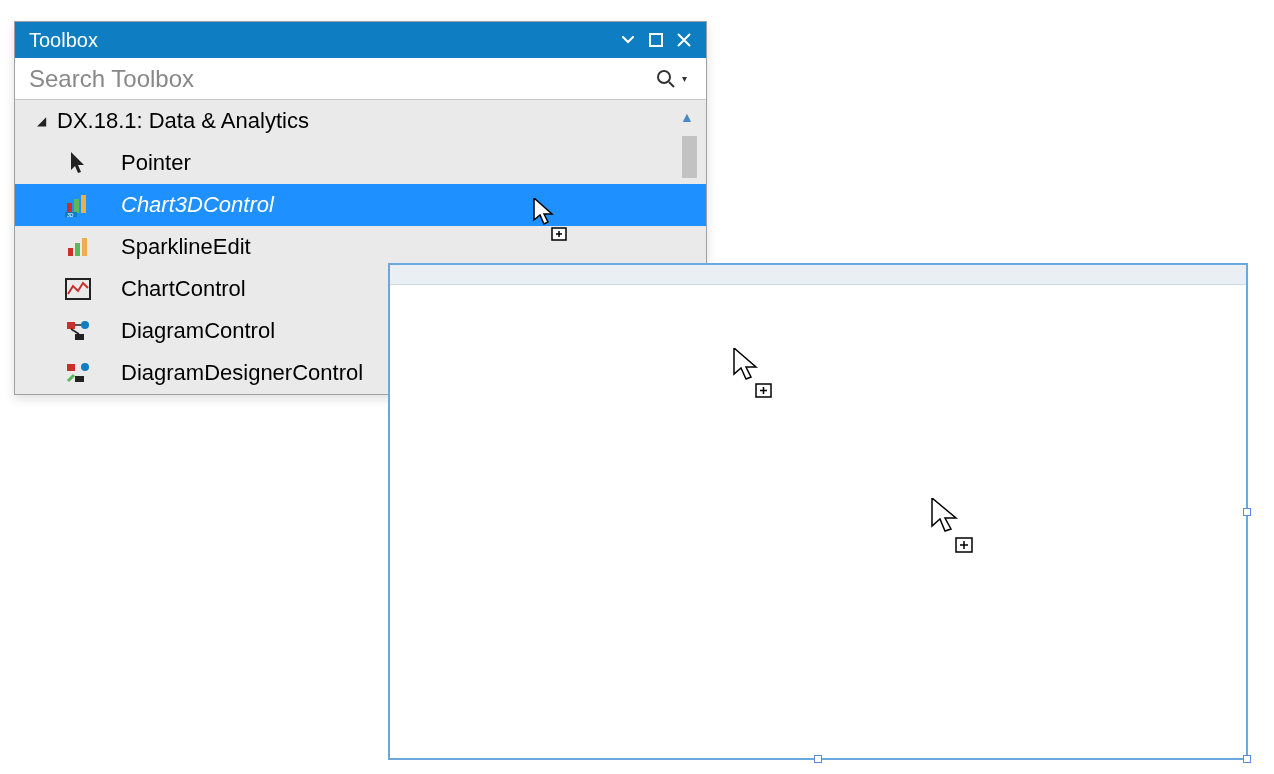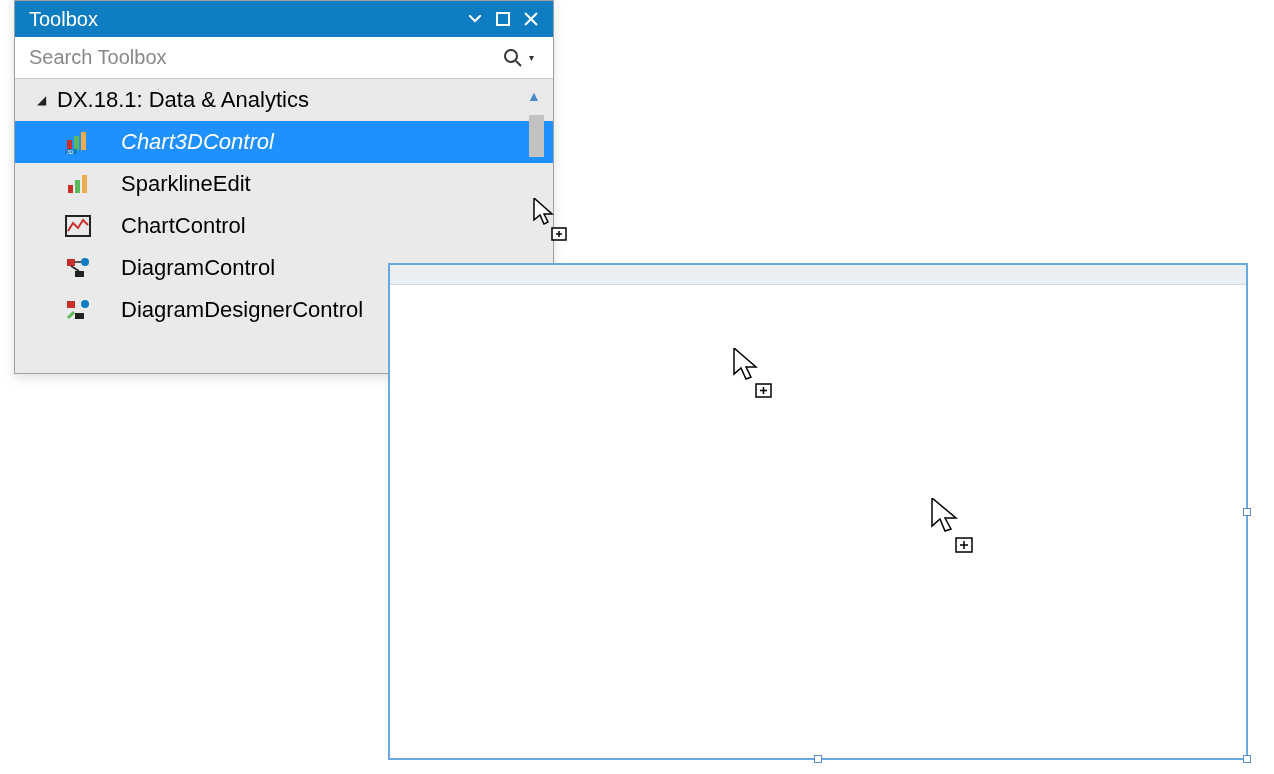--- a/index.html
+++ b/index.html
@@ -6,22 +6,22 @@
 body {
   font-family: "Segoe UI", Tahoma, sans-serif;
   background: #fff;
   width: 1274px;
   height: 774px;
   position: relative;
   overflow: hidden;
 }
 .toolbox {
   position: absolute;
-  left: 14px; top: 0;
-  width: 540px;
+  left: 14px; top: 21px;
+  width: 693px;
   background: #eaeaea;
   border: 1px solid #a0a0a0;
   box-shadow: 0 4px 10px rgba(0,0,0,0.12);
 }
 .titlebar {
   height: 36px;
   background: #0f7dc2;
   color: #fff;
   display: flex;
   align-items: center;
@@ -40,21 +40,21 @@
   border-bottom: 1px solid #c8c8c8;
   height: 42px;
   display: flex;
   align-items: center;
   padding: 0 10px 0 14px;
 }
 .searchrow input {
   flex: 1;
   border: none;
   outline: none;
-  font-size: 20px;
+  font-size: 24px;
   font-family: inherit;
   color: #555;
   background: transparent;
 }
 .searchrow input::placeholder { color: #888; }
 .searchrow .searchglyph {
   width: 24px; height: 24px;
   display: flex; align-items: center; justify-content: center;
   margin-right: 4px;
 }
@@ -184,20 +184,28 @@
     <div class="scroll-up">▲</div>
     <div class="scroll-thumb"></div>
     <div class="scroll-down">▼</div>
 
     <div class="category">
       <span class="twisty">◢</span>
       <span>DX.18.1: Data &amp; Analytics</span>
     </div>
 
     <div class="items">
+      <div class="item">
+        <span class="icon">
+          <svg width="18" height="22" viewBox="0 0 18 22">
+              <path d="M2 0 L2 18 L6 14 L9 21 L12 20 L9 13 L15 13 Z" fill="#222"></path>
+            </svg>
+        </span>
+        <span>Pointer</span>
+      </div>
 
       <div class="item selected">
         <span class="icon">
           <svg width="26" height="24" viewBox="0 0 26 24">
             <rect x="2" y="10" width="5" height="10" fill="#c9302c"></rect>
             <rect x="9" y="6" width="5" height="14" fill="#5cb85c"></rect>
             <rect x="16" y="2" width="5" height="18" fill="#f0ad4e"></rect>
             <rect x="0" y="19" width="12" height="5" fill="#0f7dc2"></rect>
             <text x="2" y="24" font-size="5" fill="#fff" font-family="Arial">3D</text>
           </svg>

